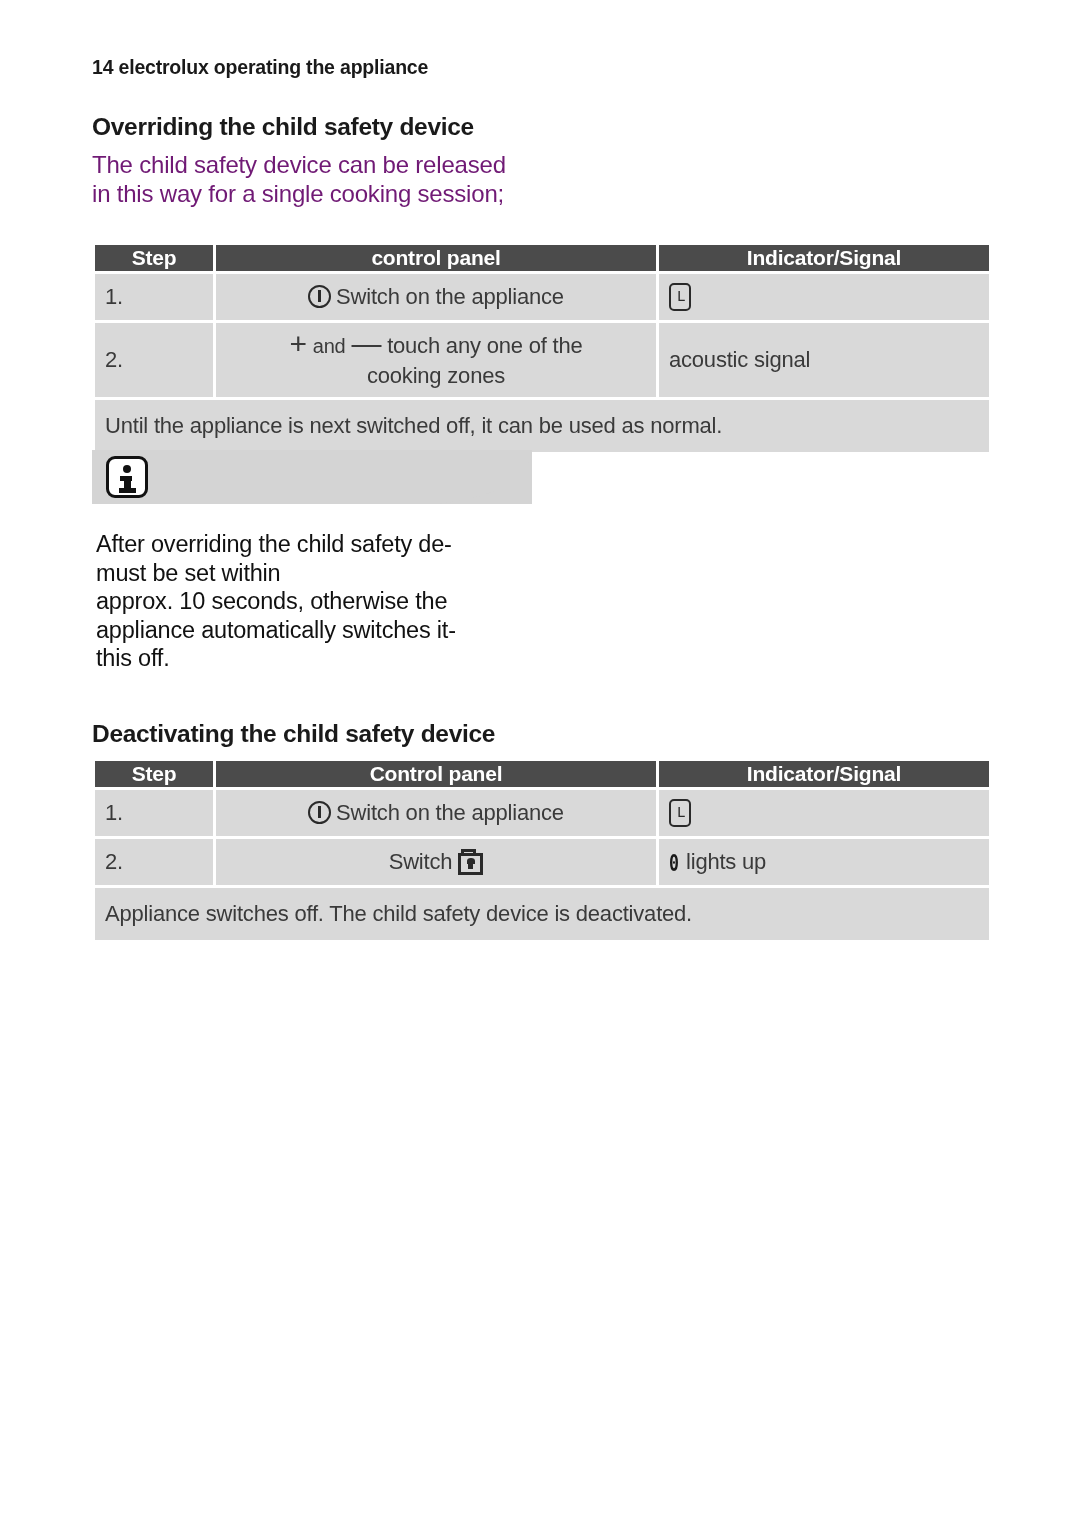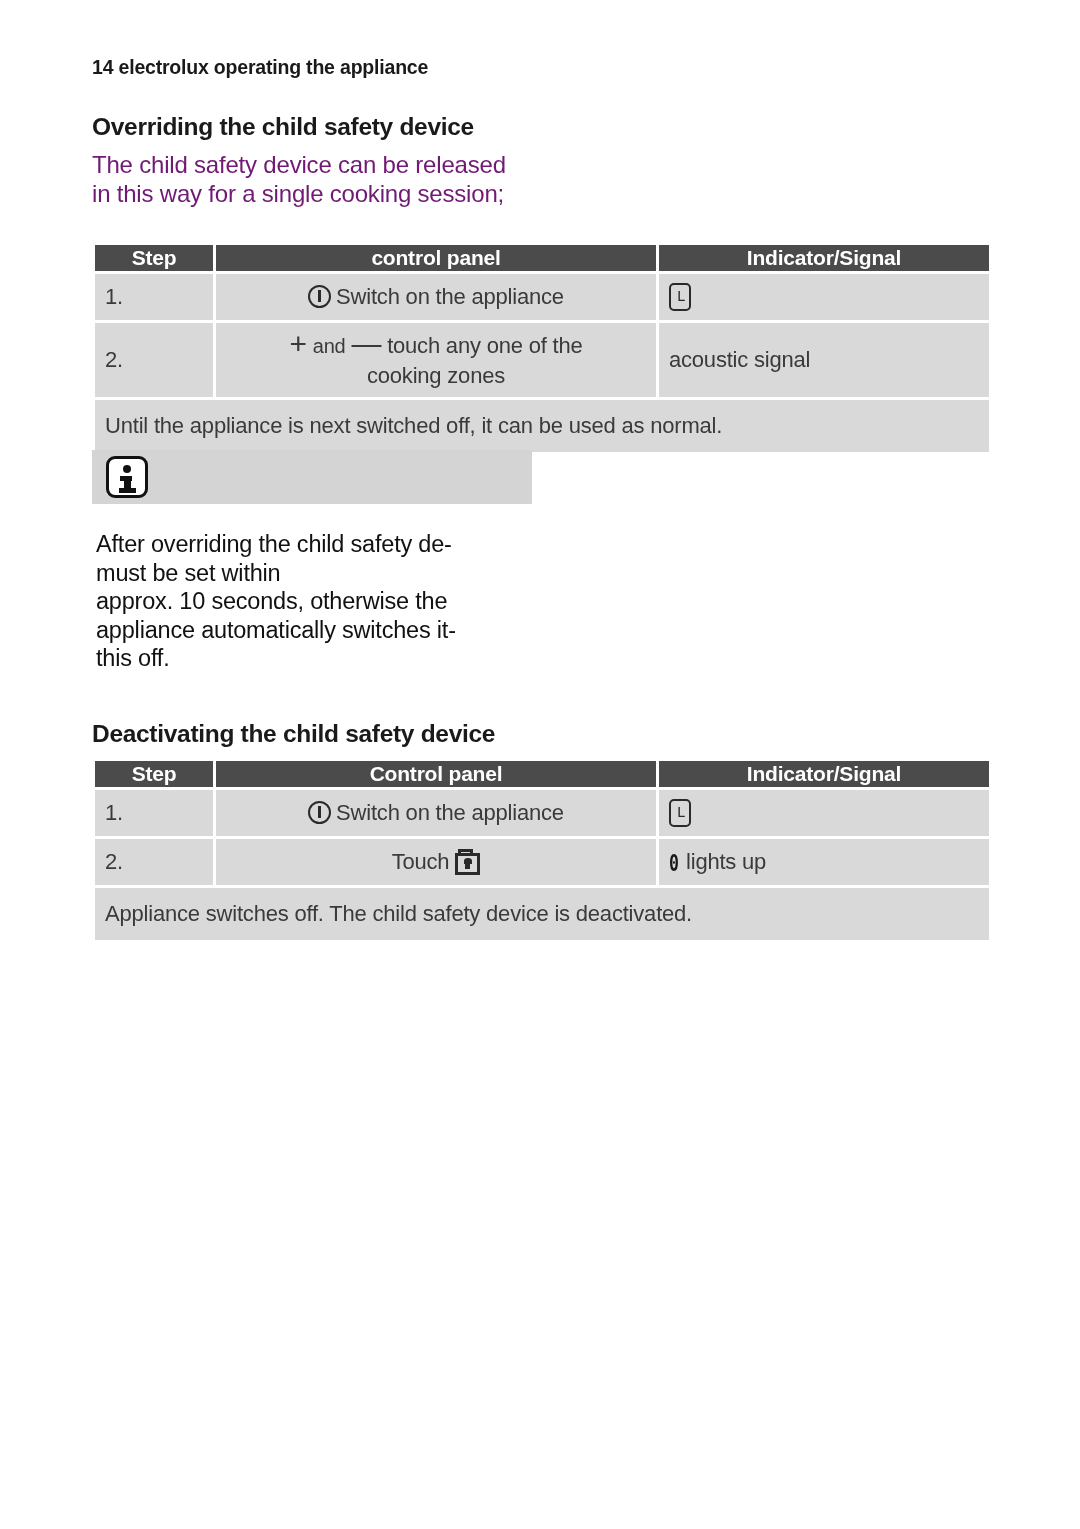--- a/index.html
+++ b/index.html
@@ -410,21 +410,21 @@
         <td class="c-panel">
           <span class="power-icon"></span><span>Switch on the appliance</span>
         </td>
         <td class="c-sig">
           <span class="seg-box"><span class="seg-l">L</span></span>
         </td>
       </tr>
       <tr class="r-short">
         <td class="c-step">2.</td>
         <td class="c-panel">
-          <span>Touch</span><span class="lock-icon"><span class="shackle"></span><span class="body"></span><span class="keyhead"></span><span class="key"></span></span>
+          <span>Switch</span><span class="lock-icon"><span class="shackle"></span><span class="body"></span><span class="keyhead"></span><span class="key"></span></span>
         </td>
         <td class="c-sig">
           <span class="seg-zero">0</span><span class="sig-text">lights up</span>
         </td>
       </tr>
       <tr>
         <td class="full-note" colspan="3">Appliance switches off. The child safety device is deactivated.</td>
       </tr>
     </tbody>
   </table>

